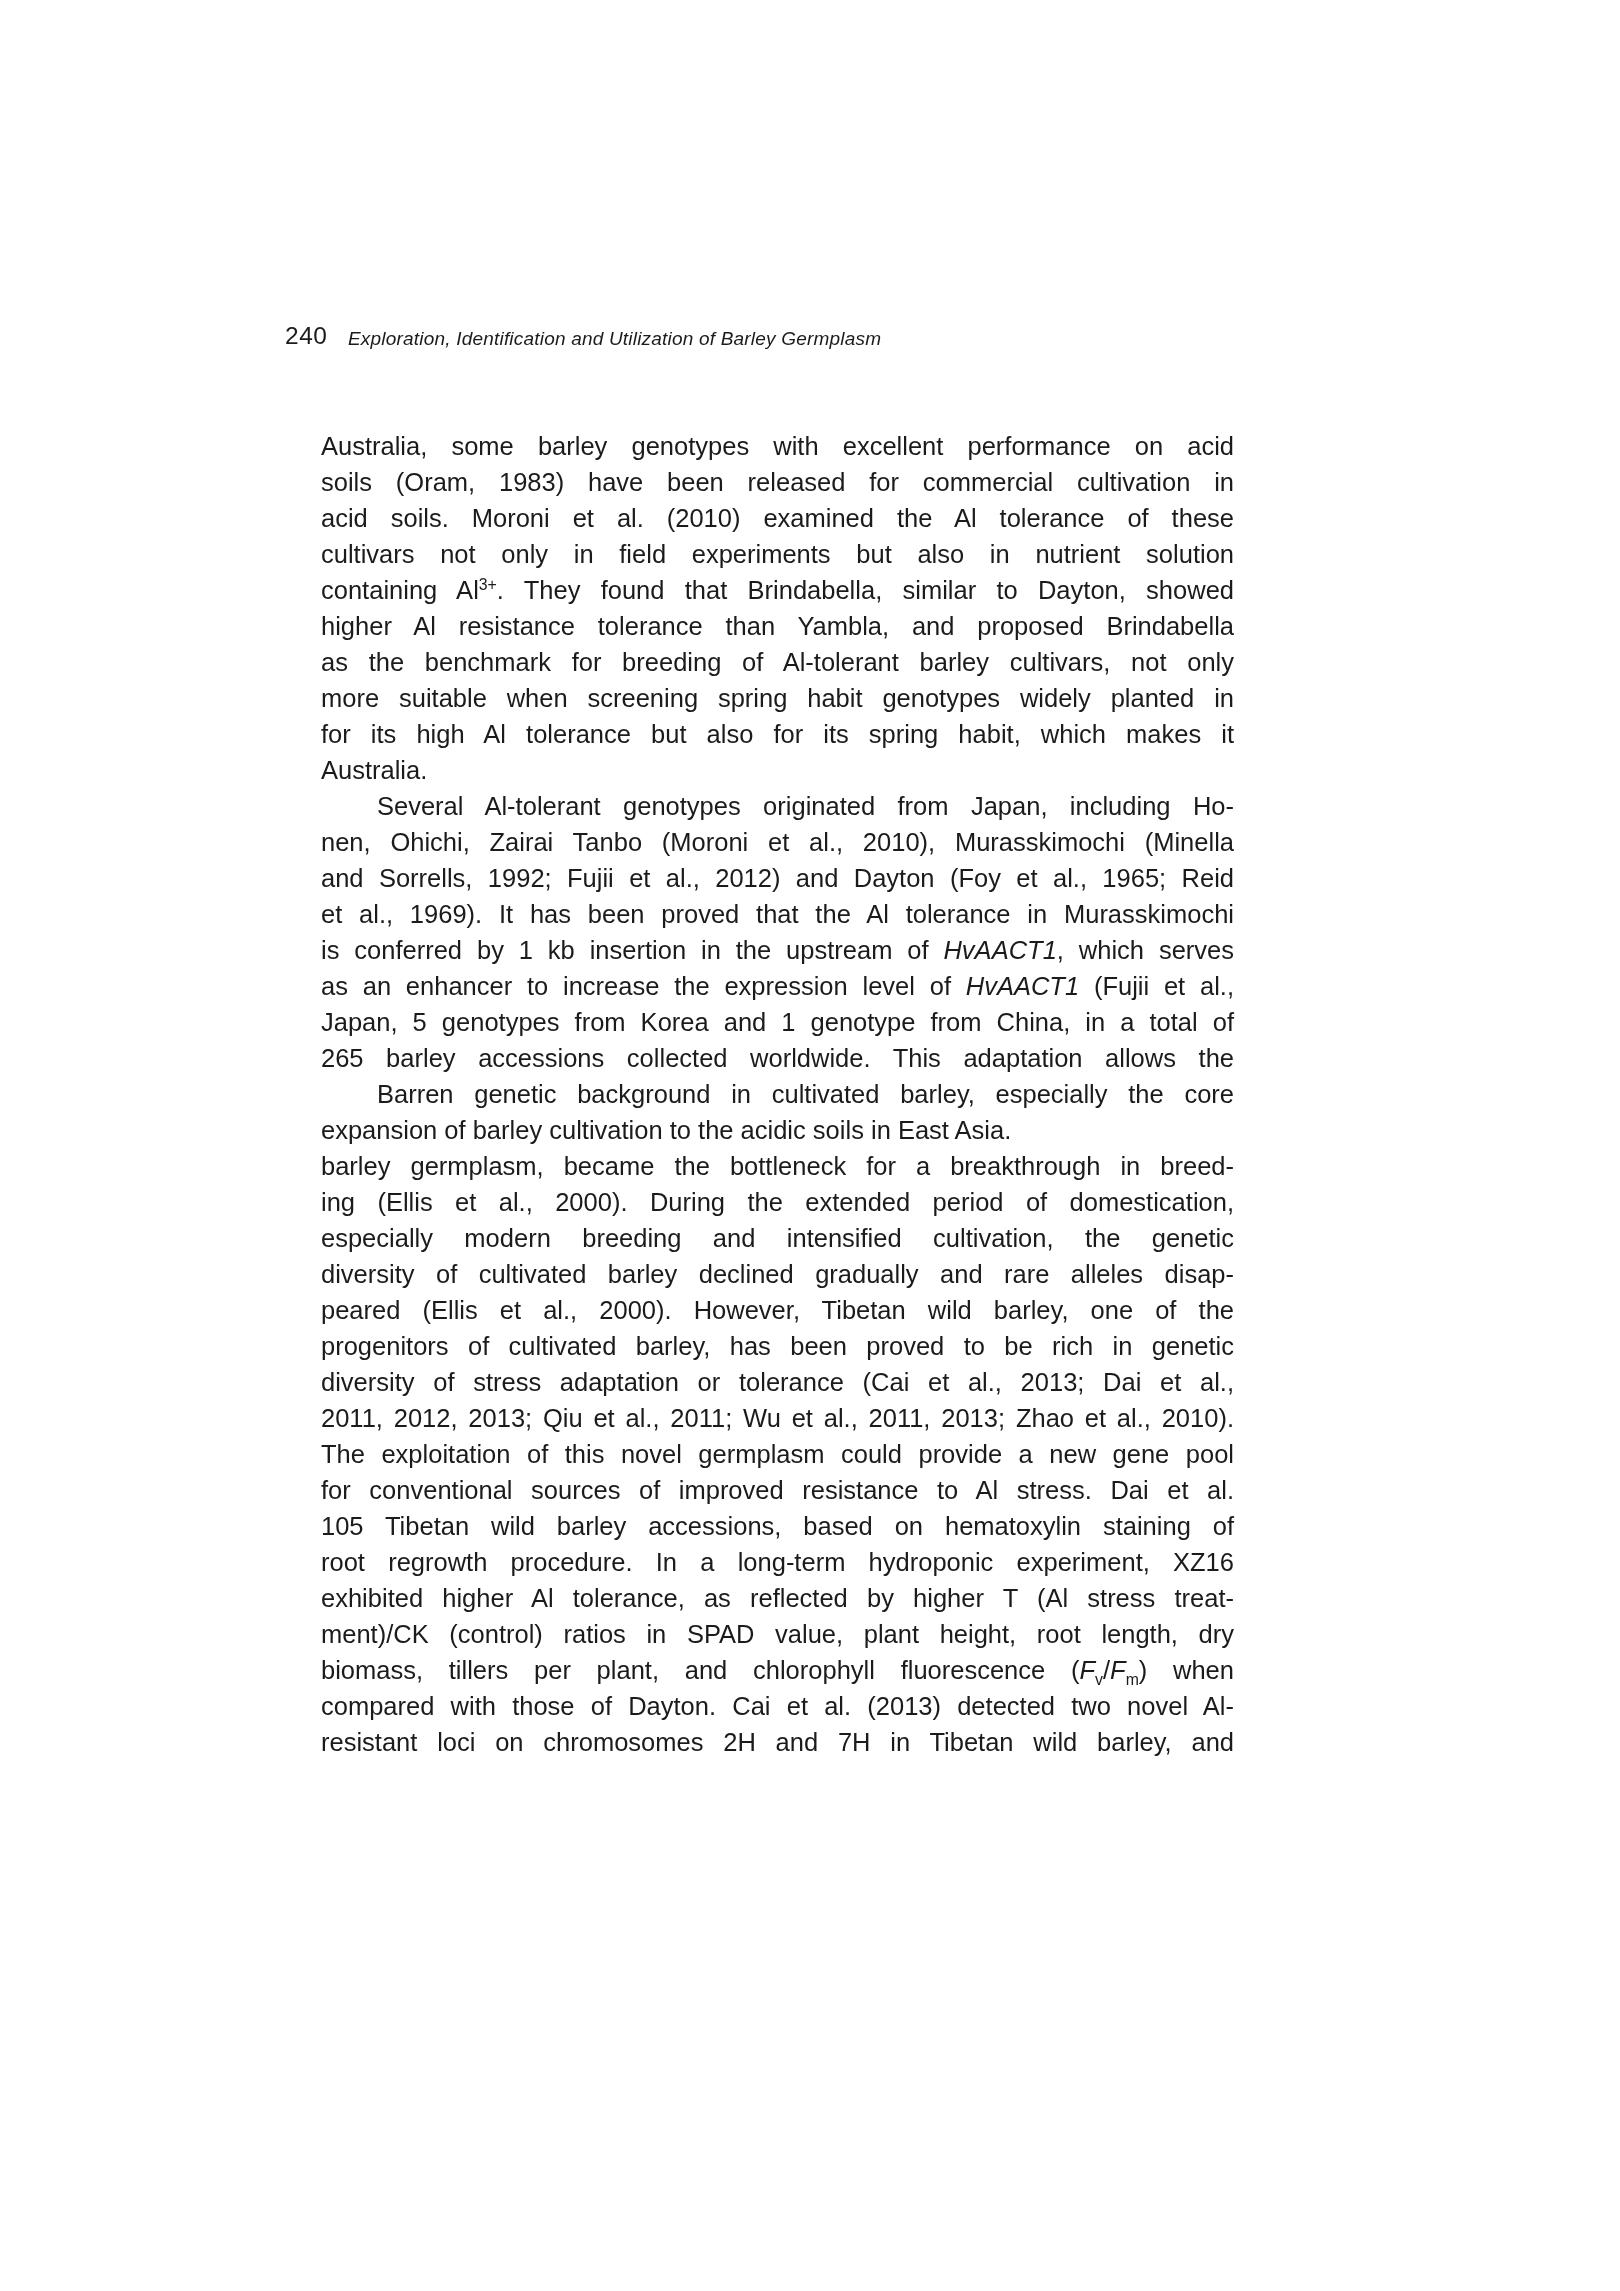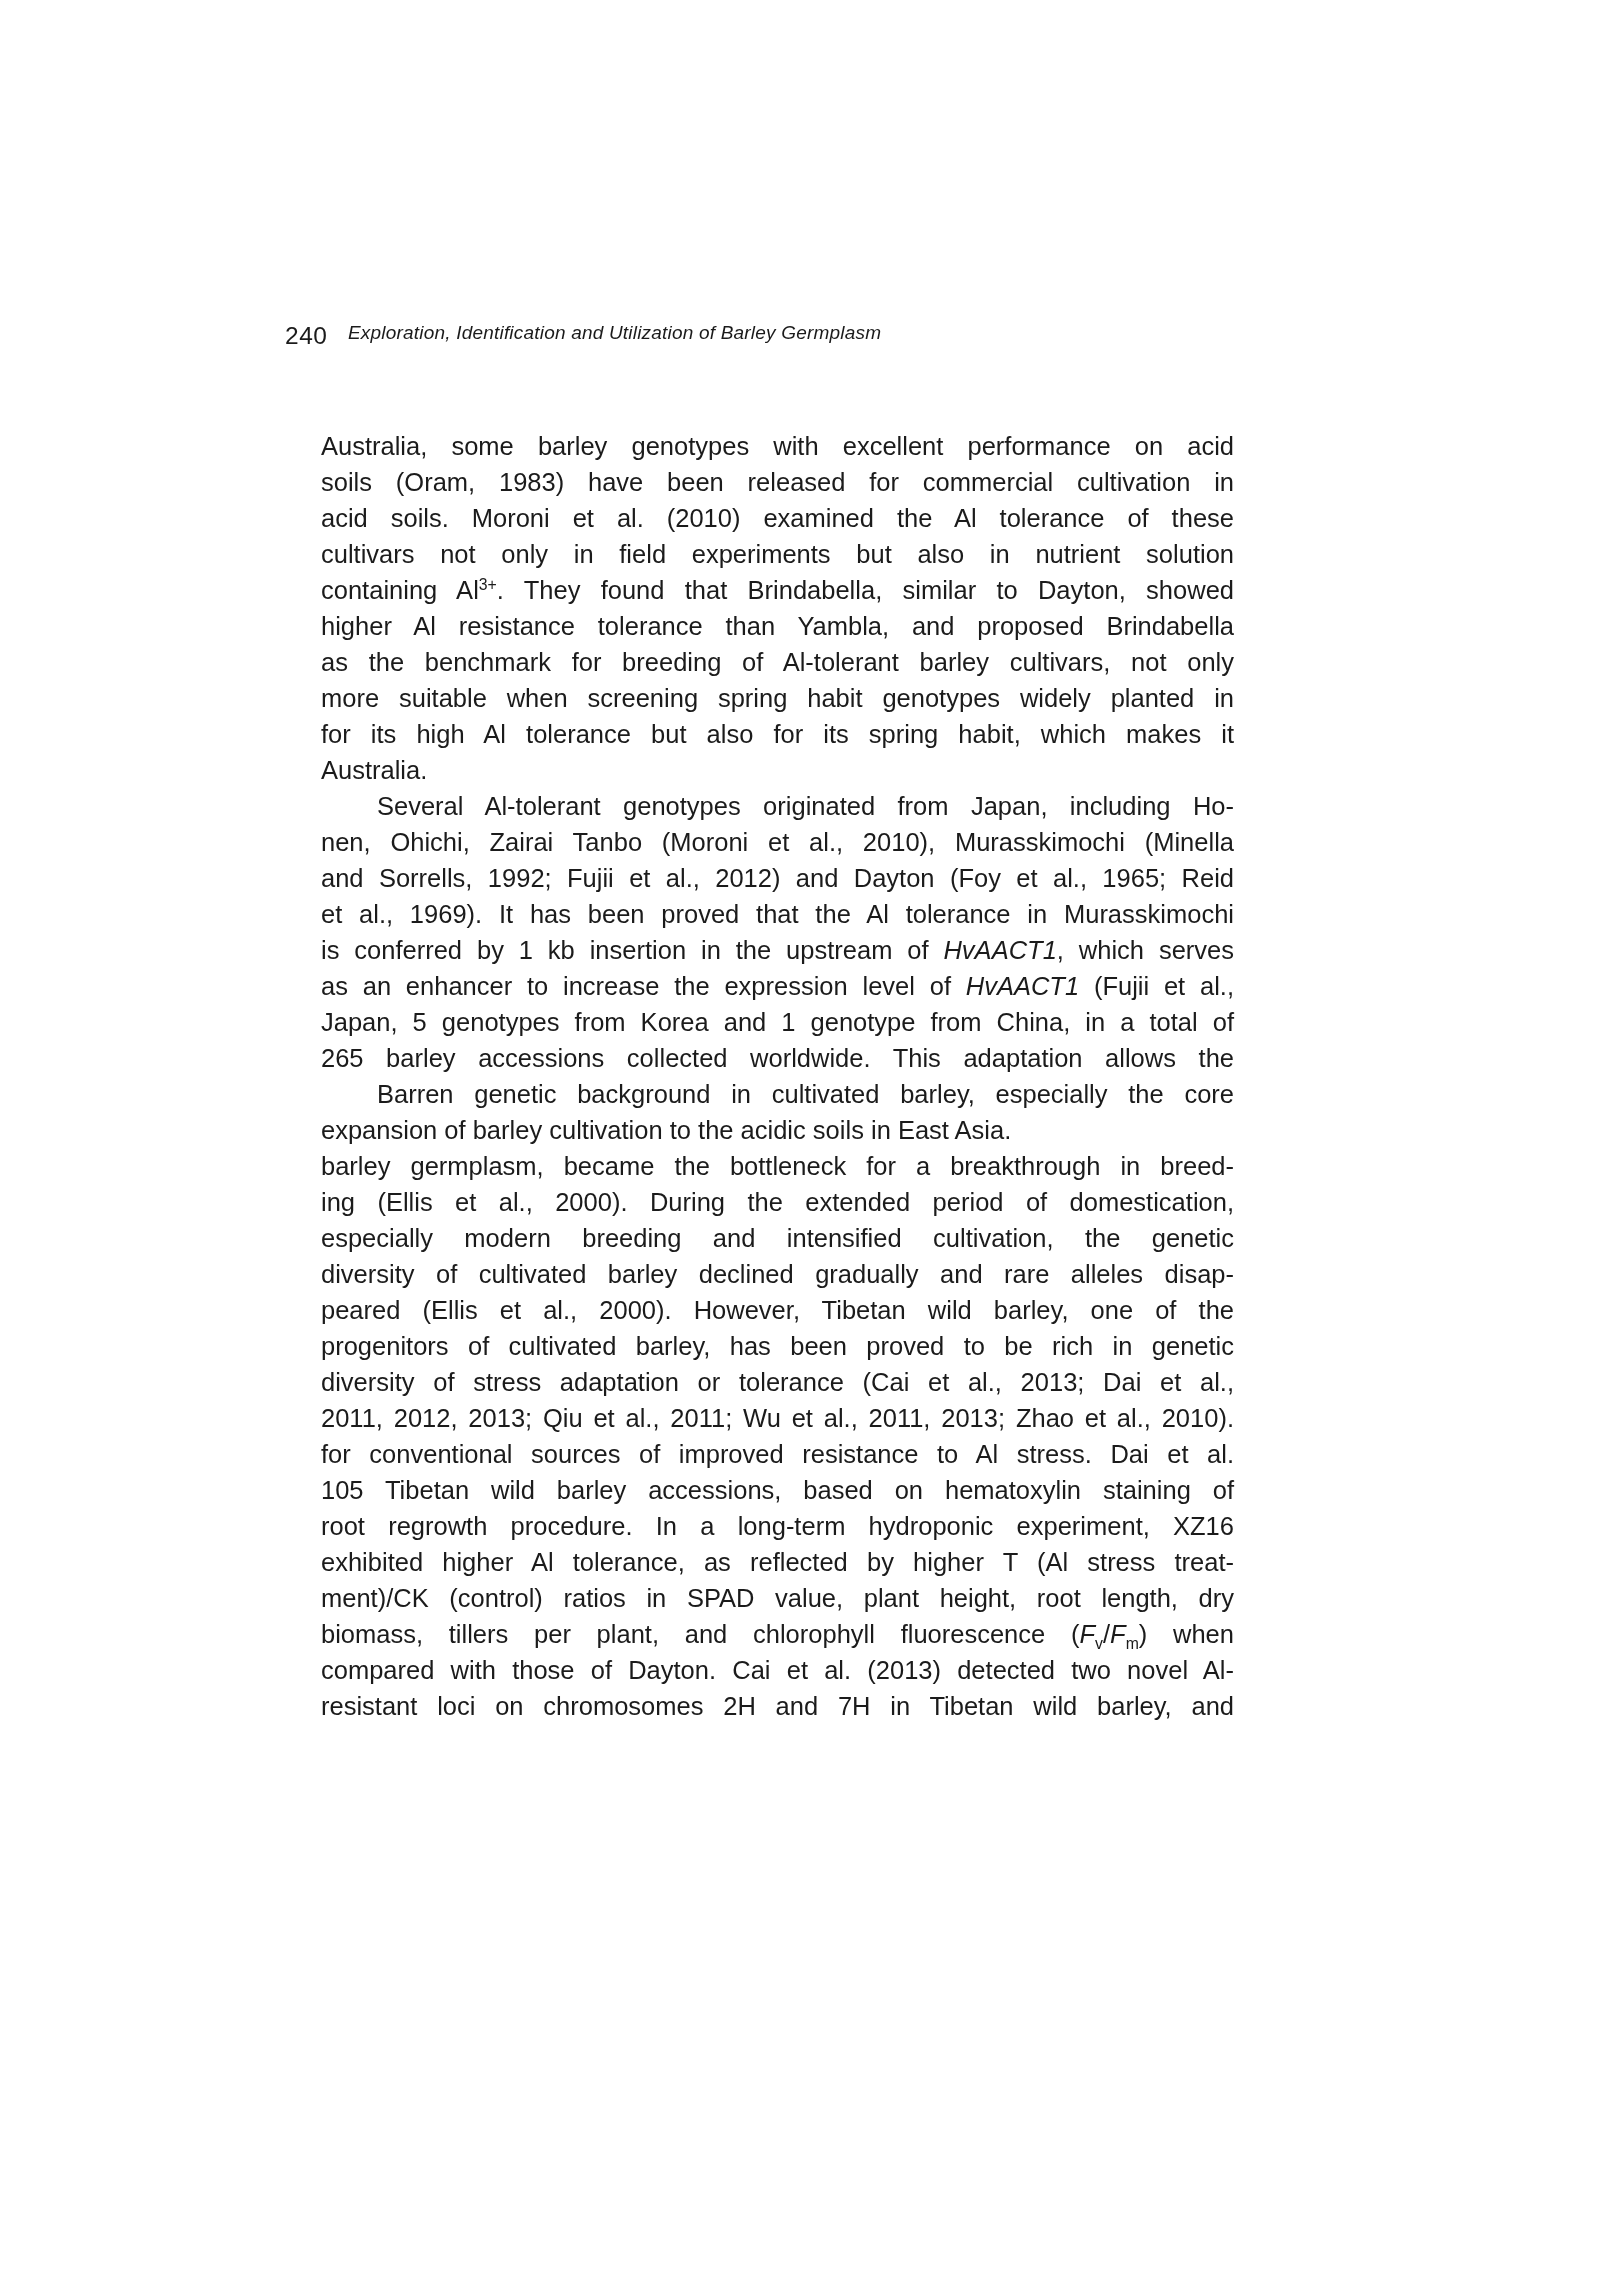--- a/index.html
+++ b/index.html
@@ -14,21 +14,21 @@
     background: #ffffff;
     font-family: "Liberation Sans", sans-serif;
     color: #1b1b1b;
     overflow: hidden;
   }
   .running-header {
     position: absolute;
     top: 322px;
     left: 285px;
     display: flex;
-    align-items: flex-start;
+    align-items: flex-end;
     gap: 20.6px;
     white-space: nowrap;
   }
   .page-number {
     font-size: 24.5px;
     color: #1b1b1b;
     letter-spacing: 0.5px;
   }
   .running-title {
     font-size: 19px;
@@ -102,20 +102,21 @@
       <div class="text-line indent">Barren genetic background in cultivated barley, especially the core</div>
       <div class="text-line para-end">expansion of barley cultivation to the acidic soils in East Asia.</div>
       <div class="text-line">barley germplasm, became the bottleneck for a breakthrough in breed-</div>
       <div class="text-line">ing (Ellis et al., 2000). During the extended period of domestication,</div>
       <div class="text-line">especially modern breeding and intensified cultivation, the genetic</div>
       <div class="text-line">diversity of cultivated barley declined gradually and rare alleles disap-</div>
       <div class="text-line">peared (Ellis et al., 2000). However, Tibetan wild barley, one of the</div>
       <div class="text-line">progenitors of cultivated barley, has been proved to be rich in genetic</div>
       <div class="text-line">diversity of stress adaptation or tolerance (Cai et al., 2013; Dai et al.,</div>
       <div class="text-line">2011, 2012, 2013; Qiu et al., 2011; Wu et al., 2011, 2013; Zhao et al., 2010).</div>
+      <div class="text-line">The exploitation of this novel germplasm could provide a new gene pool</div>
       <div class="text-line">for conventional sources of improved resistance to Al stress. Dai et al.</div>
       <div class="text-line">105 Tibetan wild barley accessions, based on hematoxylin staining of</div>
       <div class="text-line">root regrowth procedure. In a long-term hydroponic experiment, XZ16</div>
       <div class="text-line">exhibited higher Al tolerance, as reflected by higher T (Al stress treat-</div>
       <div class="text-line">ment)/CK (control) ratios in SPAD value, plant height, root length, dry</div>
       <div class="text-line">biomass, tillers per plant, and chlorophyll fluorescence (<i>F</i><sub>v</sub>/<i>F</i><sub>m</sub>) when</div>
       <div class="text-line">compared with those of Dayton. Cai et al. (2013) detected two novel Al-</div>
       <div class="text-line">resistant loci on chromosomes 2H and 7H in Tibetan wild barley, and</div>
     </div>
 

